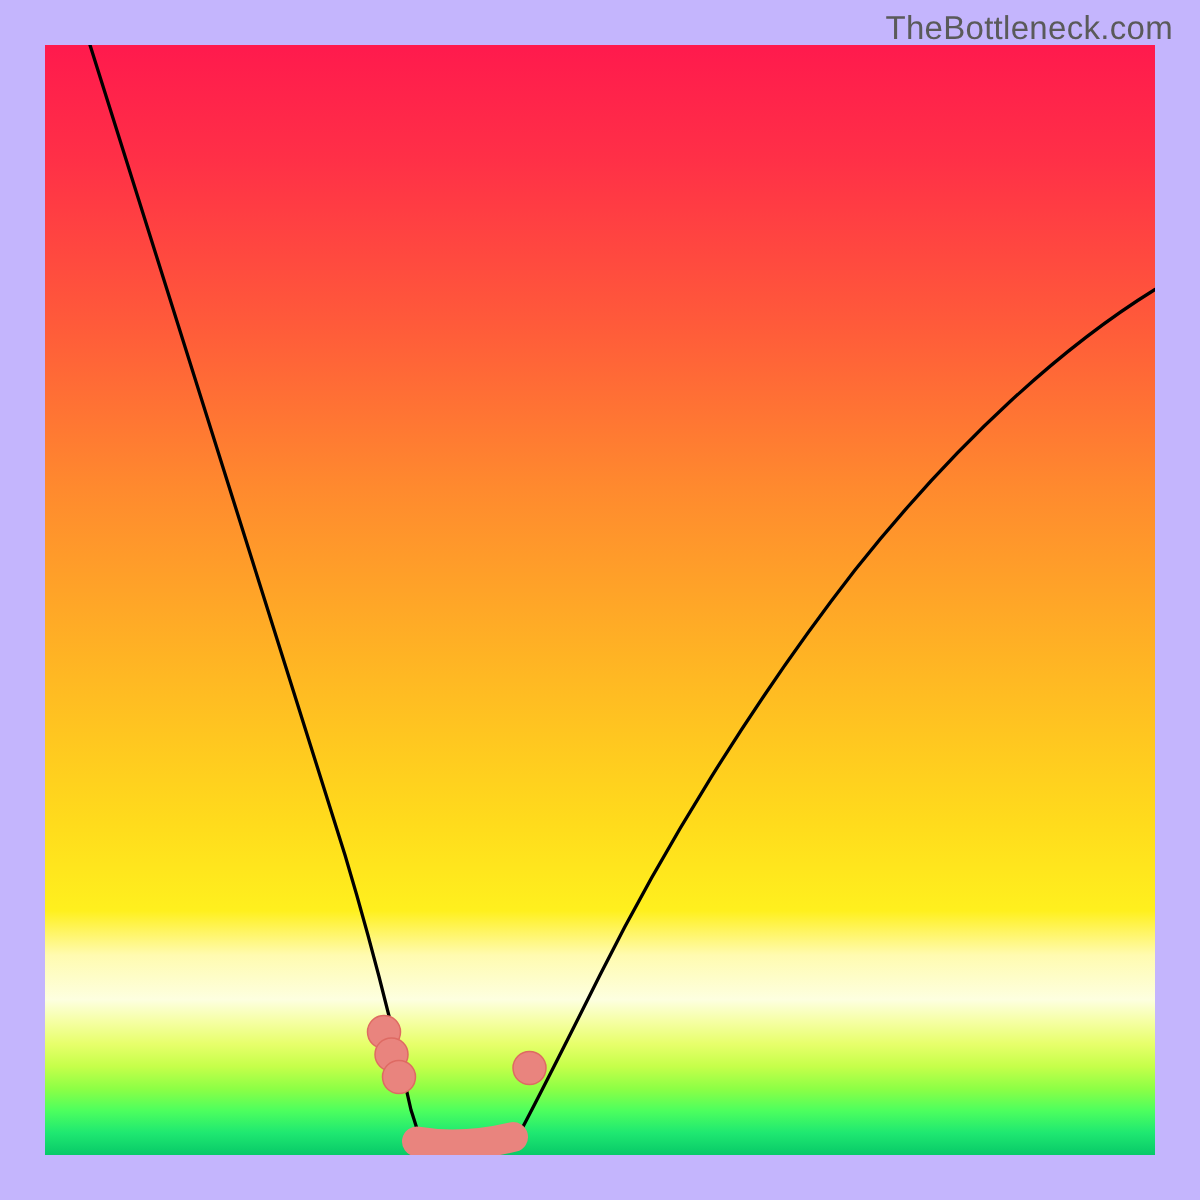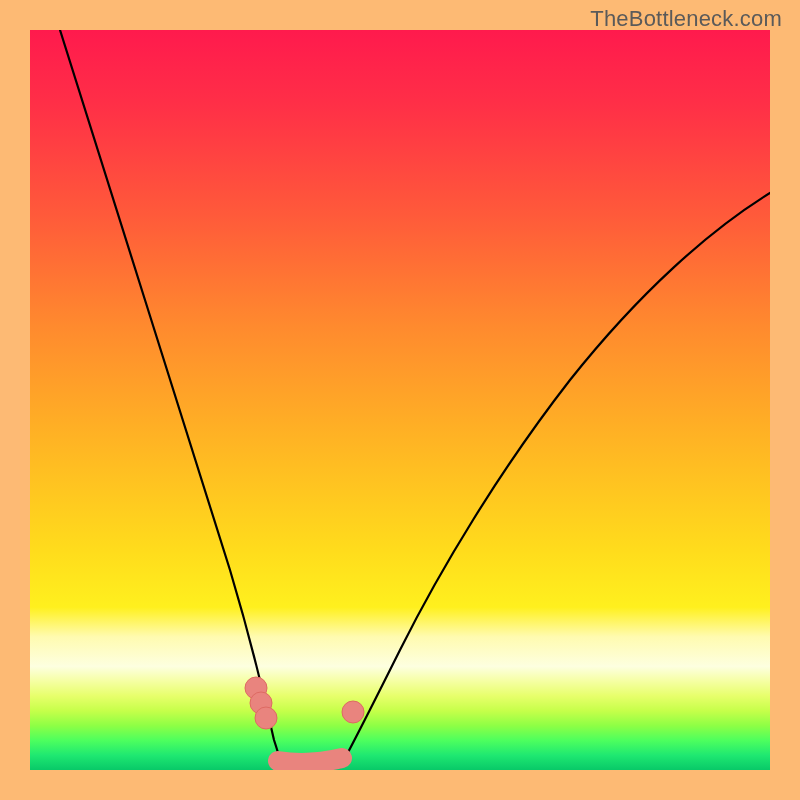--- a/index.html
+++ b/index.html
@@ -8,21 +8,21 @@
     width: 800px;
     height: 800px;
     background: #000;
     overflow: hidden;
     font-family: Arial, Helvetica, sans-serif;
   }
   .stage {
     position: relative;
     width: 800px;
     height: 800px;
-    background: #fdba74;
+    background: #c4b5fd;
   }
   .watermark {
     position: absolute;
     top: 6px;
     right: 18px;
     color: #5a5a5a;
     font-size: 22px;
     font-weight: 400;
     letter-spacing: 0.2px;
     user-select: none;

